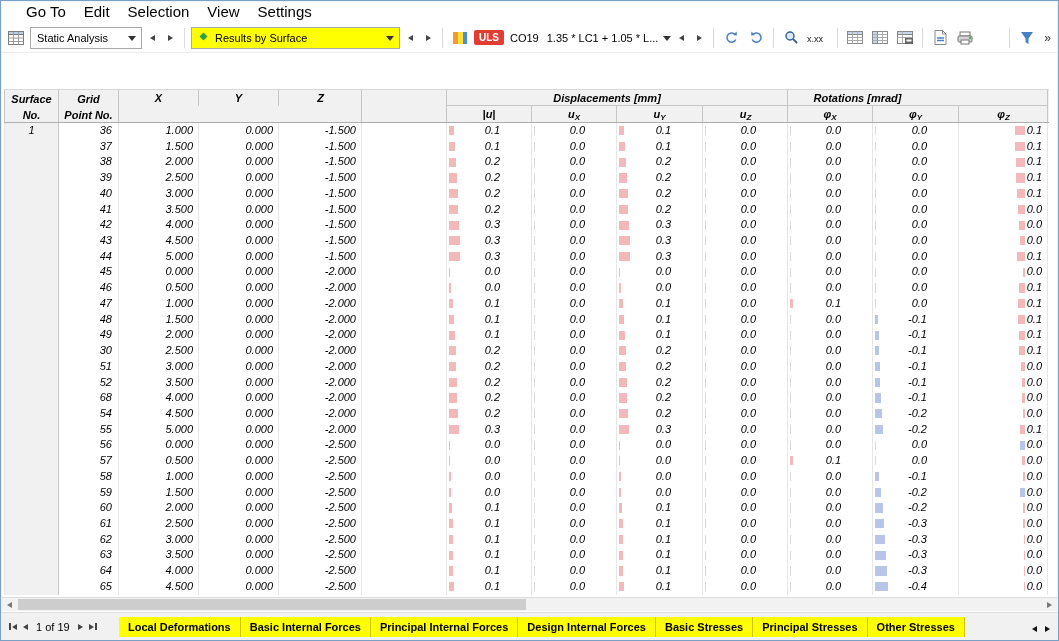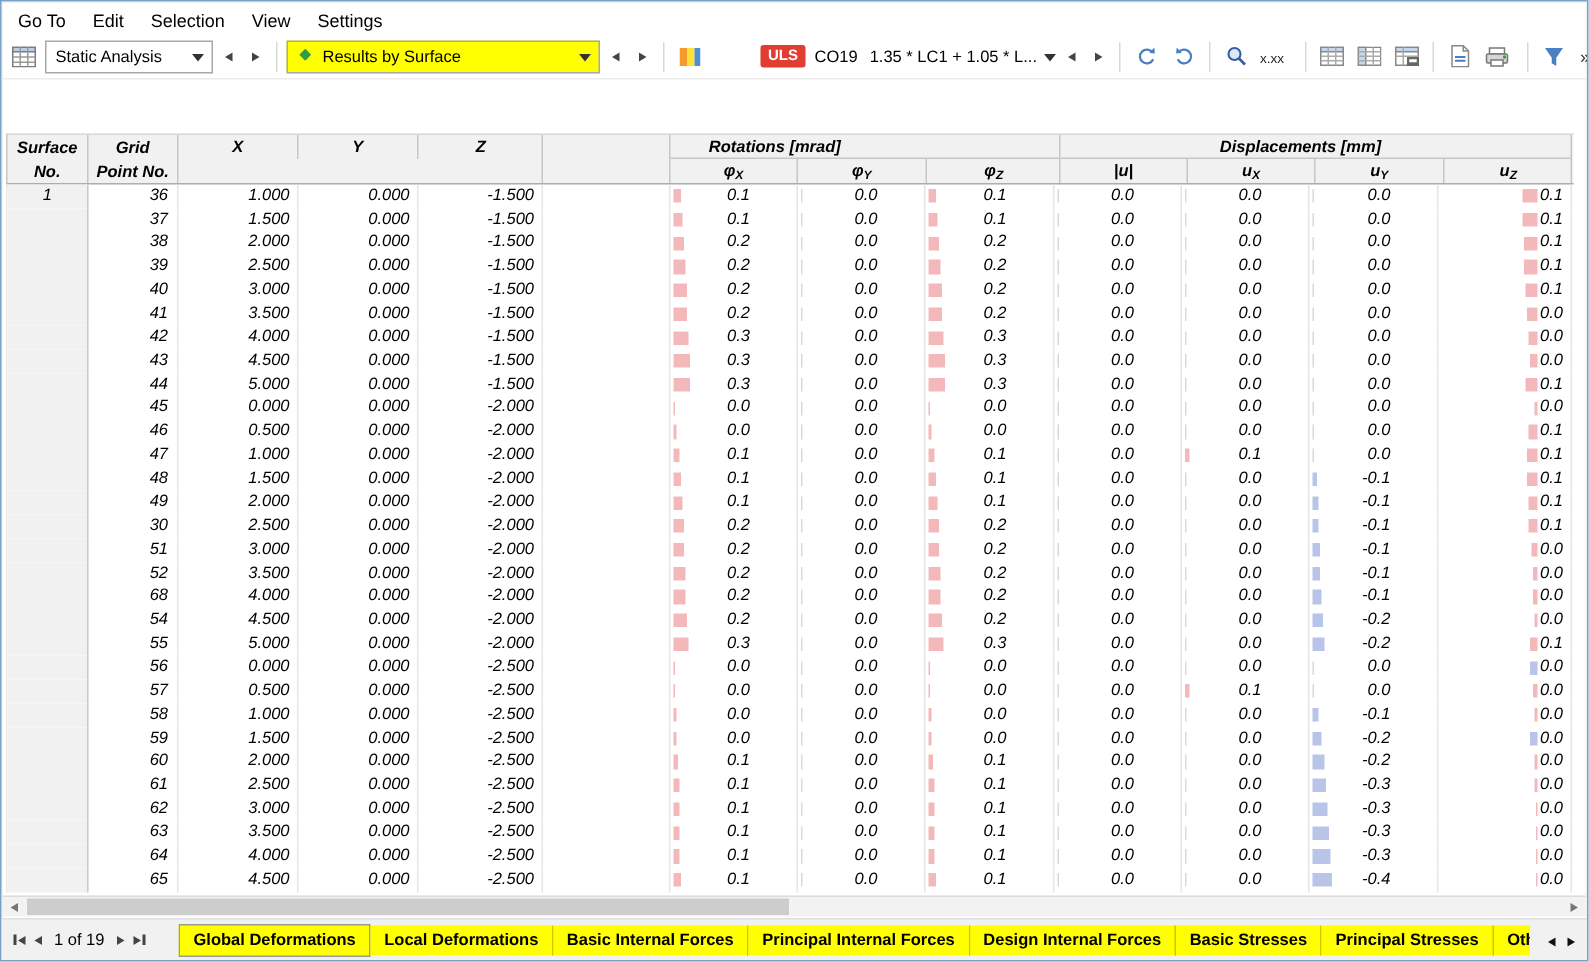--- a/index.html
+++ b/index.html
@@ -8,34 +8,34 @@
   }
   *{box-sizing:border-box;}
   body{margin:0;background:#dfe5ec;font-family:"Liberation Sans",sans-serif;color:#000;}
   .window{position:relative;width:1059px;height:641px;background:#fff;
     border:1px solid #7aa0c6;box-shadow:inset 0 0 0 1px #eef3f8;overflow:hidden;}
 
   
   .titlebar{height:30px;line-height:30px;padding-left:10px;font-size:12px;color:#9aa0a6;}
 
   
-  .menubar{height:22px;display:flex;align-items:flex-end;font-size:12px;padding-left:2px;}
+  .menubar{height:22px;display:flex;align-items:flex-start;font-size:15px;padding-left:16px;}
   .menu-item{padding:2px 9px;cursor:default;}
 
   
   .toolbar{height:30px;display:flex;align-items:center;padding:0 4px;gap:3px;border-bottom:1px solid #ececec;}
   .combo{height:22px;border:1px solid #a8a8a8;background:#fff;display:flex;align-items:center;
     padding:0 5px 0 6px;font-size:11px;gap:6px;flex:none;}
   .combo .combo-txt{flex:1;white-space:nowrap;overflow:hidden;}
   .combo.hl{background:var(--hl);}
   .dd{width:0;height:0;border:4px solid transparent;border-top:5px solid #333;margin-top:5px;flex:none;}
   .navbtn{width:15px;height:20px;display:inline-flex;align-items:center;justify-content:center;flex:none;}
   .vsep{width:1px;height:20px;background:#d9d9d9;margin:0 3px;flex:none;}
   .ticon{width:22px;height:22px;display:inline-flex;align-items:center;justify-content:center;flex:none;}
-  .uls{background:var(--uls);color:#fff;font-size:10px;font-weight:bold;padding:2px 5px;border-radius:2px;flex:none;margin-left:33px;}
+  .uls{background:var(--uls);color:#fff;font-size:10px;font-weight:bold;padding:2px 5px;border-radius:2px;flex:none;}
   .cotext{font-size:11px;flex:none;padding:0 3px;}
   .formula{font-size:11px;flex:none;white-space:nowrap;padding:0 2px;}
   .chev{font-size:12px;color:#333;padding:0 3px;flex:none;}
   .tspacer{flex:1;}
 
   .tri{display:inline-block;width:0;height:0;border-top:3.5px solid transparent;border-bottom:3.5px solid transparent;}
   .tri.l{border-right:5px solid #444;}
   .tri.r{border-left:5px solid #444;}
   .vbar{display:inline-block;width:2px;height:7px;background:#444;}
 
@@ -244,35 +244,35 @@
           <div>Point No.</div>
       </div>
       <div class="hgrp" style="width:243px">
         <div class="hgb">
           <div style="width:80px">X</div>
           <div style="width:80px">Y</div>
           <div style="width:83px">Z</div>
         </div>
       </div>
       <div class="hcell hc5"></div>
-      <div class="hgrp" style="width:260px">
-        <div class="hgt rot">Rotations [mrad]</div>
-        <div class="hgb">
-          <div style="width:85px"><span>φ</span><span class="sub">X</span></div>
-          <div style="width:86px"><span>φ</span><span class="sub">Y</span></div>
-          <div style="width:89px"><span>φ</span><span class="sub">Z</span></div>
-        </div>
-      </div>
       <div class="hgrp" style="width:341px">
         <div class="hgt disp">Displacements [mm]</div>
         <div class="hgb">
           <div style="width:85px">|u|</div>
           <div style="width:85px"><span>u</span><span class="sub">X</span></div>
           <div style="width:86px"><span>u</span><span class="sub">Y</span></div>
           <div style="width:85px"><span>u</span><span class="sub">Z</span></div>
+        </div>
+      </div>
+      <div class="hgrp" style="width:260px">
+        <div class="hgt rot">Rotations [mrad]</div>
+        <div class="hgb">
+          <div style="width:85px"><span>φ</span><span class="sub">X</span></div>
+          <div style="width:86px"><span>φ</span><span class="sub">Y</span></div>
+          <div style="width:89px"><span>φ</span><span class="sub">Z</span></div>
         </div>
       </div>
     </div>
     <div class="tbody">
         <div class="trow">
           <div class="cell c0">1</div>
           <div class="cell c1 ra p6">36</div>
           <div class="cell c2 ra p5">1.000</div>
           <div class="cell c3 ra p5">0.000</div>
           <div class="cell c4 ra p5">-1.500</div>
@@ -1375,21 +1375,20 @@
       <span class="pgtext">1 of 19</span>
       <span class="pgbtn">
           <i class="tri r"></i>
         </span>
       <span class="pgbtn">
           <i class="tri r"></i>
           <i class="vbar"></i>
         </span>
     </div>
     <div class="tabstrip">
-        <span class="tab active">Global Deformations</span>
         <span class="tab">Local Deformations</span>
         <span class="tab">Basic Internal Forces</span>
         <span class="tab">Principal Internal Forces</span>
         <span class="tab">Design Internal Forces</span>
         <span class="tab">Basic Stresses</span>
         <span class="tab">Principal Stresses</span>
         <span class="tab">Other Stresses</span>
       </div>
     <div class="tabarrows">
       <span><i class="tri l" style="border-right-color:#111"></i></span>

